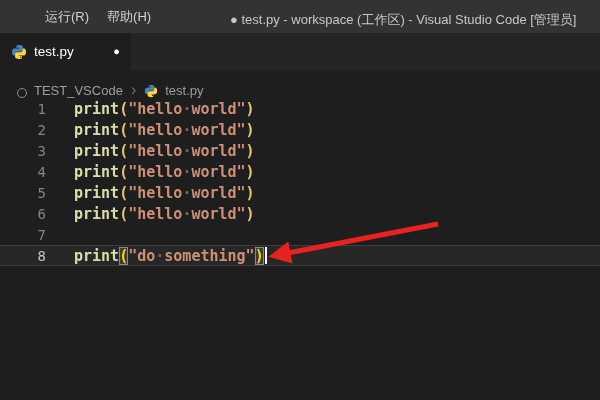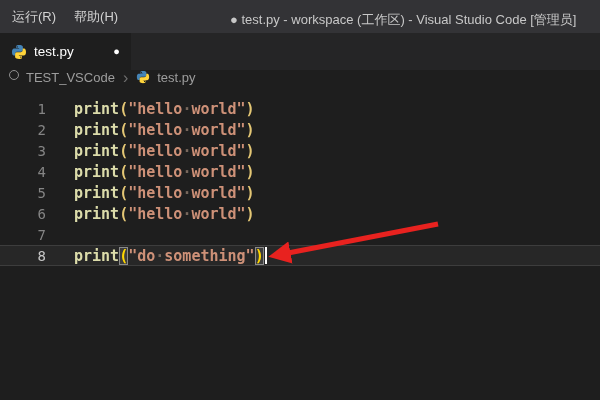--- a/index.html
+++ b/index.html
@@ -3,21 +3,21 @@
 <meta charset="utf-8">
 <style>
   * { box-sizing: border-box; }
   html,body { margin:0; padding:0; }
   body {
     width:600px; height:400px; overflow:hidden; position:relative;
     background:#1e1e1e; font-family:"Liberation Sans",sans-serif; color:#ccc;
   }
   
   .titlebar {
-    height:33px; background:#333336; display:flex; align-items:center; position:relative;
+    height:33px; background:#333336; display:flex; align-items:center; position:relative;padding-left:33px;
   }
   .menu-item {
     padding:0 9px; height:100%; display:flex; align-items:center;
     font-size:13px; color:#d2d2d2; cursor:default;
   }
   .menu-item:first-child { margin-left:3px; }
   .window-title {
     position:absolute; left:230px; top:11px; font-size:13px; color:#c8c8c8; white-space:nowrap;
   }
   
@@ -25,21 +25,21 @@
   .tab {
     width:131px; background:#1e1e1e; display:flex; align-items:center;
     padding:0 11px; gap:7px;
   }
   .tab-label { font-size:13.5px; color:#ffffff; }
   .modified-dot { margin-left:auto; color:#ffffff; font-size:11px; line-height:1; }
   .py-icon { width:16px; height:16px; flex:none; }
   .py-icon.small { width:14px; height:14px; }
   
   .breadcrumb {
-    height:28px; display:flex; align-items:flex-start; gap:7px; padding-left:9px;
+    height:28px; display:flex; align-items:flex-end; gap:7px; padding-left:17px;
     font-size:13px; color:#9d9d9d; background:#1e1e1e;
   }
   .crumb-circle { width:10px; height:10px; border:1.4px solid #8f8f8f; border-radius:50%; flex:none; }
   .crumb-sep { color:#6f6f6f; font-size:16px; margin:0 1px; line-height:1; }
   
   .editor { position:relative; }
   .line {
     display:flex; align-items:center; height:21px; white-space:pre;
     font-family:"DejaVu Sans Mono","Liberation Mono",monospace;
     font-size:15px; font-weight:bold;

